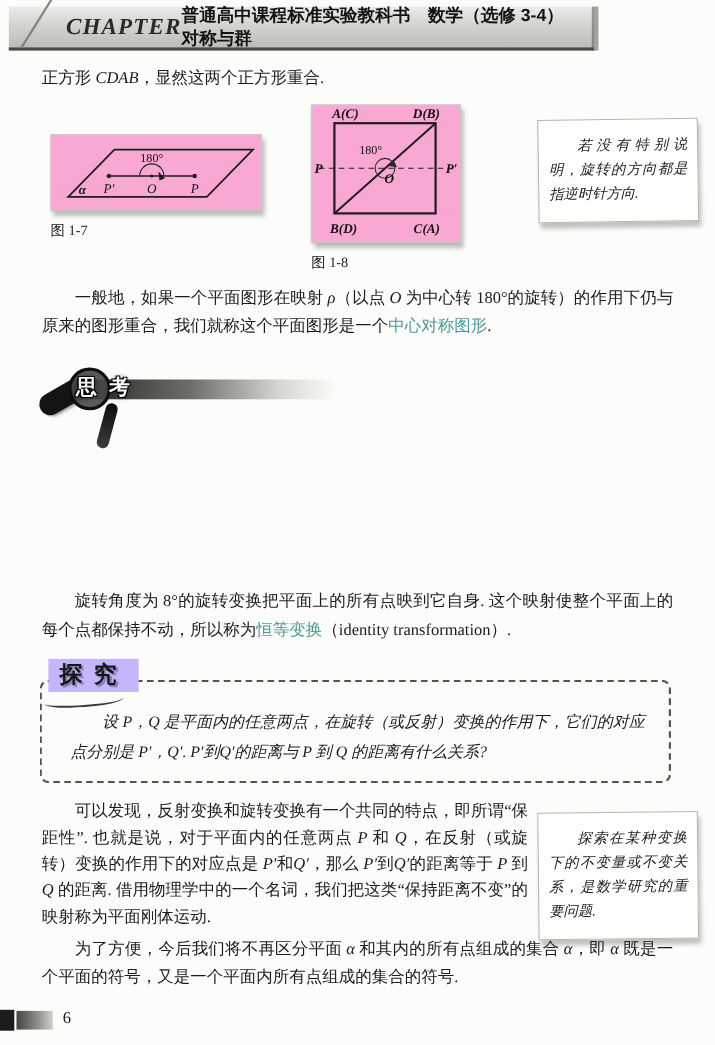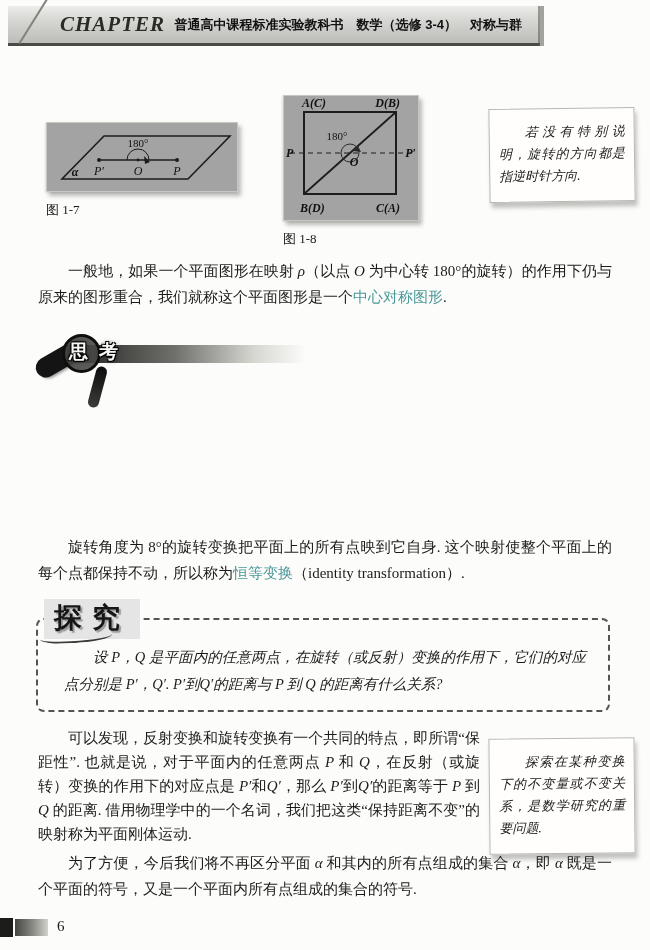--- a/index.html
+++ b/index.html
@@ -16,21 +16,21 @@
     background:linear-gradient(180deg,#ececea 0%, #d8d8d5 35%, #bcbcb8 100%);
     border-bottom:3px solid #4a4a45;
     display:flex; align-items:center;
   }
   .header::after { content:""; position:absolute; right:-4px; top:0; width:6px; height:40px; background:#5a5752; opacity:.55; }
   .chapter {
     margin-left:52px; font-style:italic; font-weight:bold; font-size:21px;
     color:#2a2a27; letter-spacing:1px; font-family:"Liberation Serif",serif;
   }
   .book-title {
-    margin-left:auto; margin-right:18px; font-weight:bold; font-size:13px;
+    margin-left:auto; margin-right:18px; font-weight:bold; font-size:16px;
     color:#121212; font-family:"Liberation Sans",sans-serif;
   }
   .pen-mark { position:absolute; left:48px; top:-4px; width:2px; height:56px;
     background:#83827d; transform:rotate(32deg); transform-origin:top center; z-index:3; }
 
   
   .para {
     position:absolute; left:38px; right:38px;
     font-size:15px; line-height:26px; text-align:justify; margin:0;
   }
@@ -41,21 +41,21 @@
   .intro { top:58px; }
   .p1 { top:258px; }
   .p2 { top:452px; }
   .p3 { top:534px; }
   .p4 { top:726px; right:auto; width:442px; line-height:24px; }
   .p5 { top:850px; }
 
   
   .fig-wrap { position:absolute; }
   .fig-box {
-    background:#a3a3a3; border:1px solid #c8c8c2;
+    background:#f9a8d4; border:1px solid #c8c8c2;
     box-shadow:3px 4px 4px rgba(40,40,35,.30), -1px 1px 2px rgba(40,40,35,.12);
   }
   .fig17-wrap { left:46px; top:122px; width:192px; }
   .fig17-wrap .fig-box { width:190px; height:68px; }
   .fig18-wrap { left:283px; top:95px; width:134px; }
   .fig18-wrap .fig-box { width:134px; height:124px; }
   .fig-caption { text-align:left; font-size:13px; margin-top:9px; }
   .fig-var { font-family:"Liberation Serif",serif; font-style:italic; font-size:12px; fill:#111; }
   .fig-var-b { font-family:"Liberation Serif",serif; font-style:italic; font-weight:bold; font-size:12px; fill:#111; }
   .fig-label { font-family:"Liberation Serif",serif; font-size:11px; fill:#111; }
@@ -92,22 +92,22 @@
   .hdr-tail { position:absolute; left:60px; top:30px; width:11px; height:42px;
     background:linear-gradient(180deg,#0d0d0d,#3c3c3a); border-radius:6px; transform:rotate(15deg); }
   .hdr-title { position:absolute; left:37px; top:3px; font-family:"Liberation Sans",sans-serif;
     font-weight:bold; font-size:19px; letter-spacing:11px; color:#f7f7f5;
     text-shadow:-1px -1px 0 #000, 1px -1px 0 #000, -1px 1px 0 #000, 1px 1px 0 #000, 0 0 5px rgba(0,0,0,.75); }
 
   .explore { top:598px; height:114px; }
   .explore .callout-border { top:20px; border:2px dashed #555550; border-radius:8px; }
   .explore .callout-text { padding:24px 22px 0 26px; }
   .ex-title { position:absolute; left:8px; top:1px; padding:0 10px 2px 10px;
-    background:#e5e5e5; font-family:Liberation Sans, sans-serif; font-weight:bold;
-    font-size:28px; letter-spacing:10px; color:#161616;
+    background:#c4b5fd; font-family:Liberation Sans, sans-serif; font-weight:bold;
+    font-size:21px; letter-spacing:10px; color:#161616;
     text-shadow:2px 2px 1px rgba(20,20,20,.35); }
   .ex-swoosh { position:absolute; left:4px; top:33px; width:72px; height:10px;
     border-bottom:2px solid #3a3a38; border-radius:0 0 60% 45%; transform:rotate(-3deg); }
 
   
   .footer { position:absolute; left:0; top:917px; width:300px; height:22px; }
   .footer-bar-dark { position:absolute; left:0; top:1px; width:13px; height:19px; background:#1c1c1a; }
   .footer-bar-grad { position:absolute; left:15px; top:2px; width:33px; height:17px;
     background:linear-gradient(90deg,#454541,#8b8b86 55%,#d2d2cc); }
   .page-number { position:absolute; left:57px; top:1px; font-size:15px; }
@@ -116,20 +116,21 @@
 <body>
 
 <div class="page">
 
   <div class="header">
     <span class="chapter">CHAPTER</span>
     <span class="book-title">普通高中课程标准实验教科书　数学（选修 3-4）　对称与群</span>
   </div>
   <div class="pen-mark"></div>
 
+  <p class="para intro"><span class="seg-normal">正方形 </span><span class="seg-var">CDAB</span><span class="seg-normal">，显然这两个正方形重合.</span></p>
 
   <div class="fig-wrap fig17-wrap">
     <div class="fig-box">
       <svg viewBox="0 0 190 68" width="190" height="68">
         <polygon points="57,13 183,13 141,56 15,56" fill="none" stroke="#1d1d1d" stroke-width="1.6"></polygon>
         <line x1="52" y1="37" x2="130" y2="37" stroke="#1d1d1d" stroke-width="1.4"></line>
         <circle cx="52" cy="37" r="2" fill="#1d1d1d"></circle>
         <circle cx="130" cy="37" r="2" fill="#1d1d1d"></circle>
         <circle cx="91" cy="37" r="1.4" fill="#1d1d1d"></circle>
         <path d="M 80 37 A 11 11 0 0 1 102 37" fill="none" stroke="#1d1d1d" stroke-width="1"></path>

